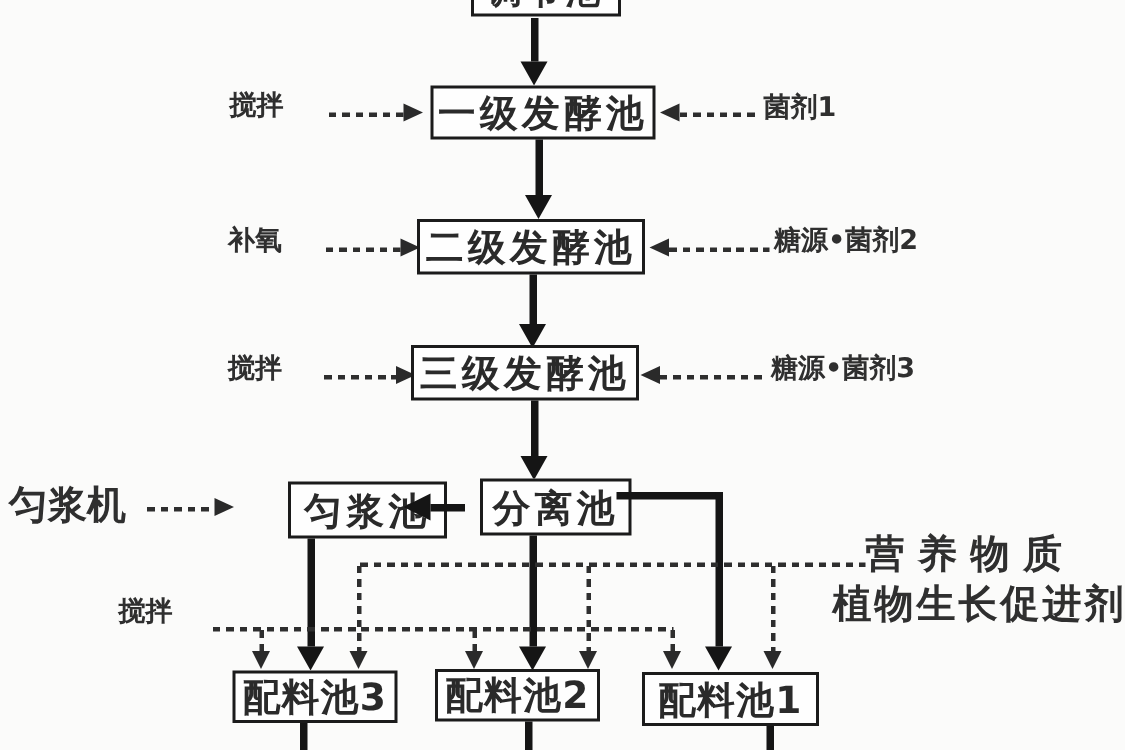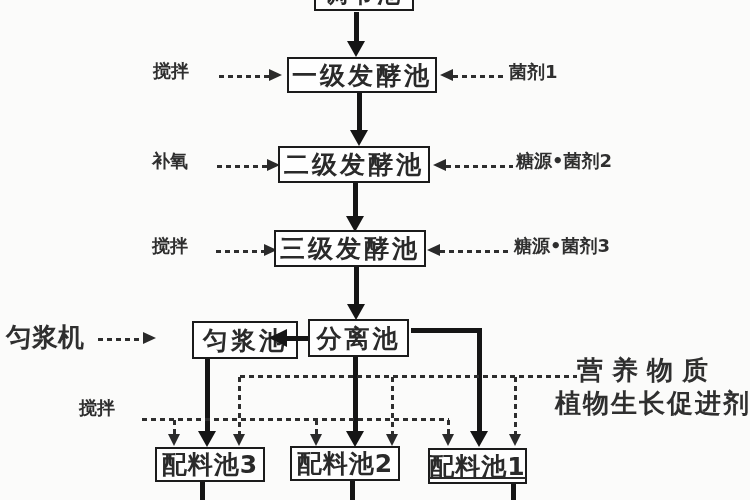--- a/index.html
+++ b/index.html
@@ -90,21 +90,21 @@
 
 <div class="sline" style="left:354px;top:267px;width:5px;height:37px;"></div>
 <div class="head-down" style="left:347px;top:304px;"></div>
 
 <div class="lbl" style="left:6px;top:323px;font-size:26px;">匀浆机</div>
 <div class="dash-h" style="left:98px;top:338px;width:45px;"></div>
 <div class="dhead-right" style="left:143px;top:332px;"></div>
 <div class="fbox" style="left:161px;top:321px;width:106px;height:38px;margin-left:31px;">匀浆池</div>
 <div class="head-left" style="left:269px;top:329px;"></div>
 <div class="sline" style="left:287px;top:336px;width:23px;height:5px;"></div>
-<div class="fbox" style="left:308px;top:319px;width:101px;height:38px;">分离池</div>
+<div class="fbox" style="left:320px;top:319px;width:101px;height:38px;">分离池</div>
 
 <div class="sline" style="left:205px;top:359px;width:5px;height:72px;"></div>
 <div class="head-down" style="left:198px;top:431px;"></div>
 
 <div class="sline" style="left:353px;top:357px;width:5px;height:74px;"></div>
 <div class="head-down" style="left:346px;top:431px;"></div>
 
 <div class="sline" style="left:411px;top:328px;width:71px;height:5px;"></div>
 <div class="sline" style="left:477px;top:328px;width:5px;height:103px;"></div>
 <div class="head-down" style="left:470px;top:431px;"></div>
@@ -123,17 +123,17 @@
 <div class="dash-h" style="left:142px;top:418px;width:307px;"></div>
 <div class="dash-v" style="left:173px;top:420px;height:14px;"></div>
 <div class="dhead-down" style="left:168px;top:434px;"></div>
 <div class="dash-v" style="left:315px;top:420px;height:14px;"></div>
 <div class="dhead-down" style="left:310px;top:434px;"></div>
 <div class="dash-v" style="left:447px;top:420px;height:14px;"></div>
 <div class="dhead-down" style="left:442px;top:434px;"></div>
 
 <div class="fbox" style="left:155px;top:447px;width:110px;height:35px;letter-spacing:1px;">配料池3</div>
 <div class="fbox" style="left:290px;top:446px;width:110px;height:35px;letter-spacing:1px;">配料池2</div>
-<div class="fbox" style="left:428px;top:448px;width:99px;height:36px;letter-spacing:1px;text-decoration:underline;">配料池1</div>
+<div class="fbox" style="left:428px;top:448px;width:118px;height:36px;letter-spacing:1px;">配料池1</div>
 
 <div class="sline" style="left:200px;top:482px;width:5px;height:18px;"></div>
 <div class="sline" style="left:350px;top:481px;width:5px;height:19px;"></div>
 <div class="sline" style="left:511px;top:484px;width:5px;height:16px;"></div>
 
 </body></html>

